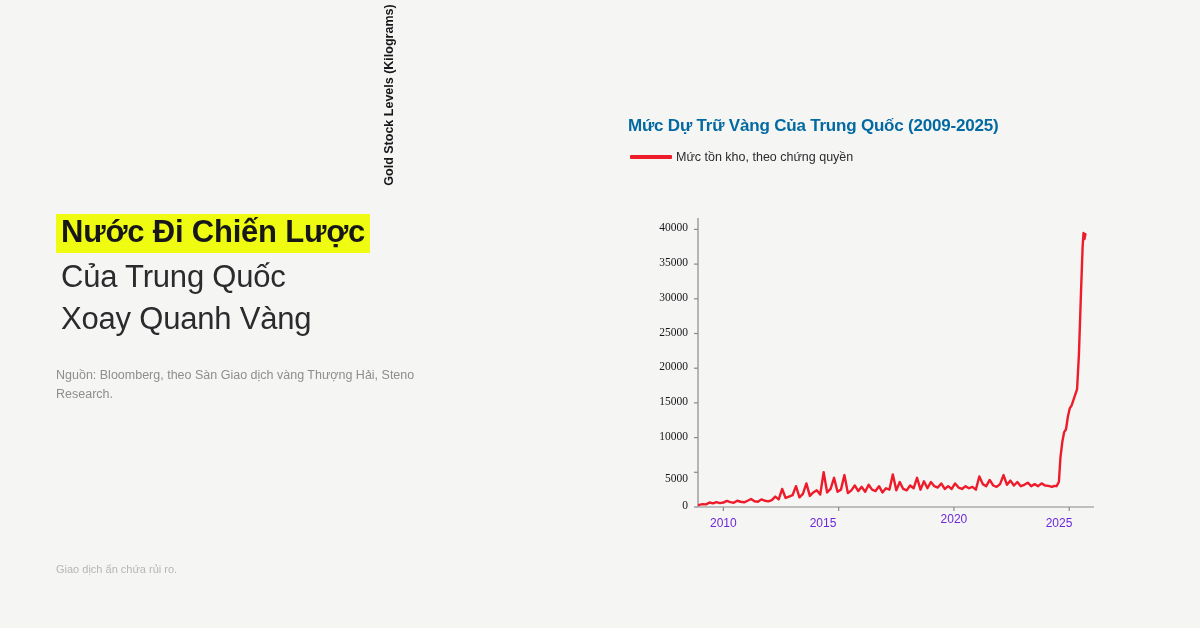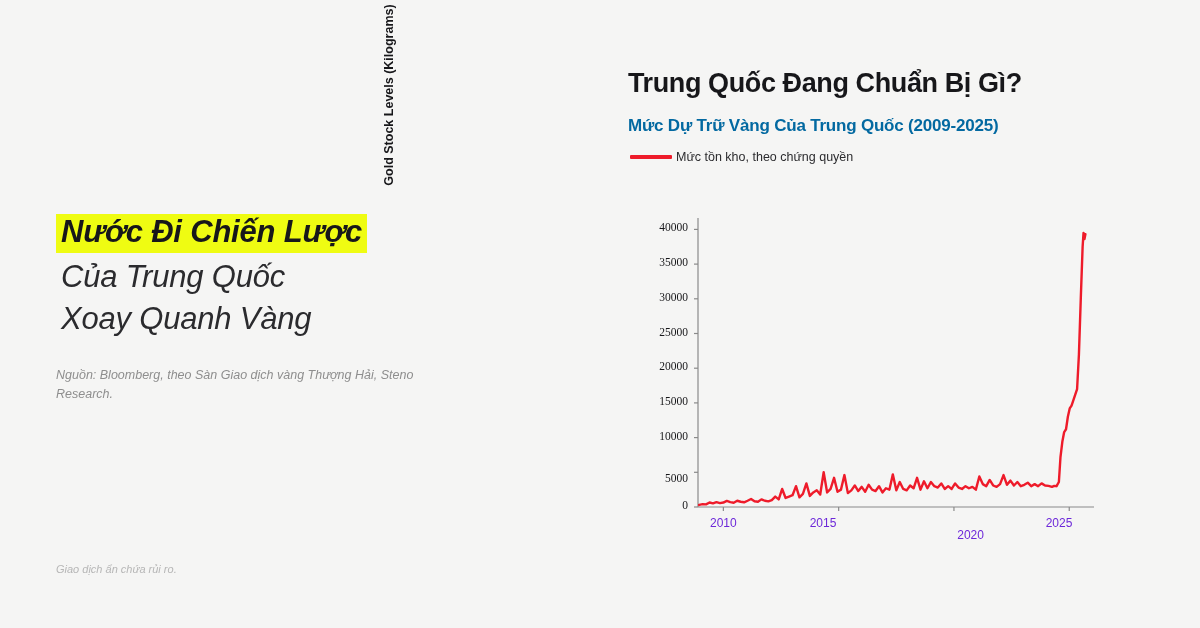--- a/index.html
+++ b/index.html
@@ -12,21 +12,21 @@
   #page {
     position:relative;
     width:1200px; height:628px;
     background:#f5f5f4;
   }
 
   
   #left-panel {
     position:absolute;
     left:0; top:0;
-    width:600px; height:520px;font-style:italic;
+    width:600px; height:520px;
   }
   #headline {
     position:absolute;
     left:56px; top:214px;
     width:470px;
   }
   .hl-line { display:block; line-height:1.30; }
   .hl-highlight {
     display:inline-block;
     font-size:31px;
@@ -162,21 +162,20 @@
       <span class="hl-plain">Xoay Quanh Vàng</span>
     </div>
 
     <div id="source-note">Nguồn: Bloomberg, theo Sàn Giao dịch vàng Thượng Hải, Steno Research.</div>
 
     <div id="disclaimer">Giao dịch ẩn chứa rủi ro.</div>
   </div>
 
   <div id="right-panel">
 
-    <div id="chart-title">Trung Quốc Đang Chuẩn Bị Gì?</div>
 
     <div id="chart-subtitle">Mức Dự Trữ Vàng Của Trung Quốc (2009-2025)</div>
 
     <div id="legend">
       <span id="legend-swatch"></span>
       <span id="legend-label">Mức tồn kho, theo chứng quyền</span>
     </div>
 
     <div id="chart-area">
       <div id="y-axis-title">Gold Stock Levels (Kilograms)</div>
@@ -187,21 +186,21 @@
           <div class="y-tick-label" style="left: 28px; top: 394.904px;">15000</div>
           <div class="y-tick-label" style="left: 28px; top: 360.205px;">20000</div>
           <div class="y-tick-label" style="left: 28px; top: 325.506px;">25000</div>
           <div class="y-tick-label" style="left: 28px; top: 290.807px;">30000</div>
           <div class="y-tick-label" style="left: 28px; top: 256.108px;">35000</div>
           <div class="y-tick-label" style="left: 28px; top: 221.41px;">40000</div>
         </div>
       <div id="x-ticks-wrap">
           <div class="x-tick-label" style="left: 93.3647px; top: 516px;">2010</div>
           <div class="x-tick-label" style="left: 193px; top: 516px;">2015</div>
-          <div class="x-tick-label" style="left: 323.953px; top: 528px; text-align: right;">2020</div>
+          <div class="x-tick-label" style="left: 323.953px; top: 512px;">2020</div>
           <div class="x-tick-label" style="left: 429px; top: 516px;">2025</div>
         </div>
       <svg id="chart-svg" width="600" height="628" viewBox="0 0 600 628" style="position:absolute;left:0;top:0;">
           <line x1="98" y1="218" x2="98" y2="507" stroke="#8a8a8a" stroke-width="1.2"></line>
           <line x1="98" y1="507" x2="494" y2="507" stroke="#8a8a8a" stroke-width="1.2"></line>
           <line x1="94" y1="507" x2="98" y2="507" stroke="#8a8a8a" stroke-width="1.2"></line>
           <line x1="94" y1="472.30120481927713" x2="98" y2="472.30120481927713" stroke="#8a8a8a" stroke-width="1.2"></line>
           <line x1="94" y1="437.6024096385542" x2="98" y2="437.6024096385542" stroke="#8a8a8a" stroke-width="1.2"></line>
           <line x1="94" y1="402.90361445783134" x2="98" y2="402.90361445783134" stroke="#8a8a8a" stroke-width="1.2"></line>
           <line x1="94" y1="368.2048192771084" x2="98" y2="368.2048192771084" stroke="#8a8a8a" stroke-width="1.2"></line>

